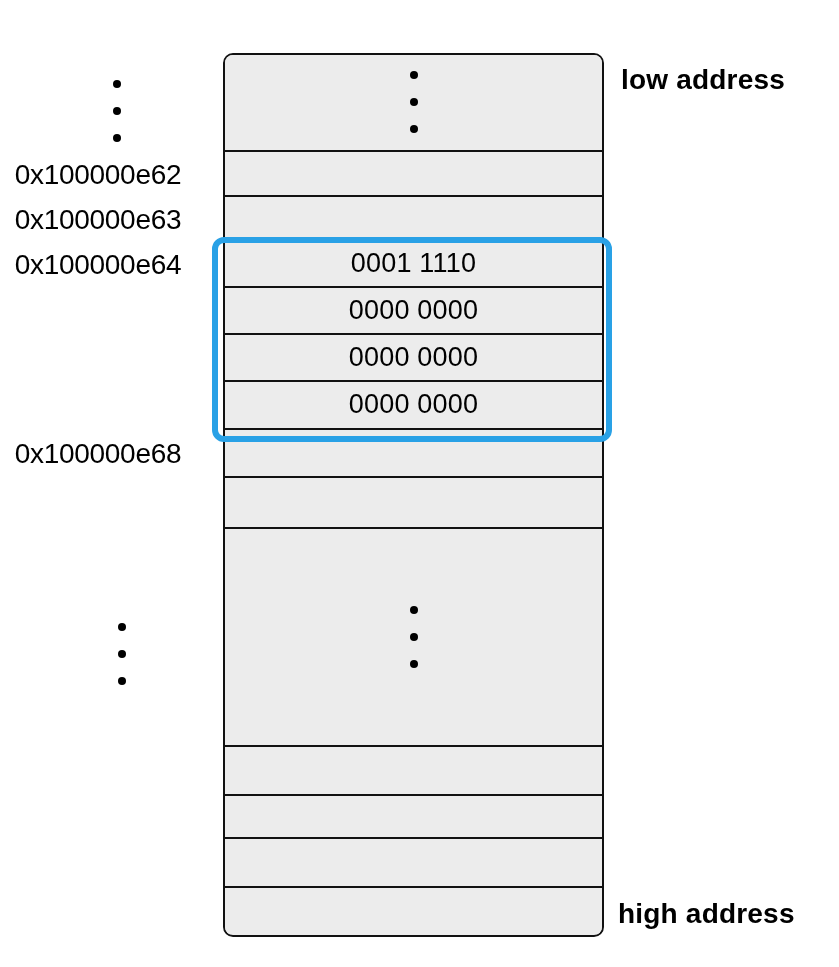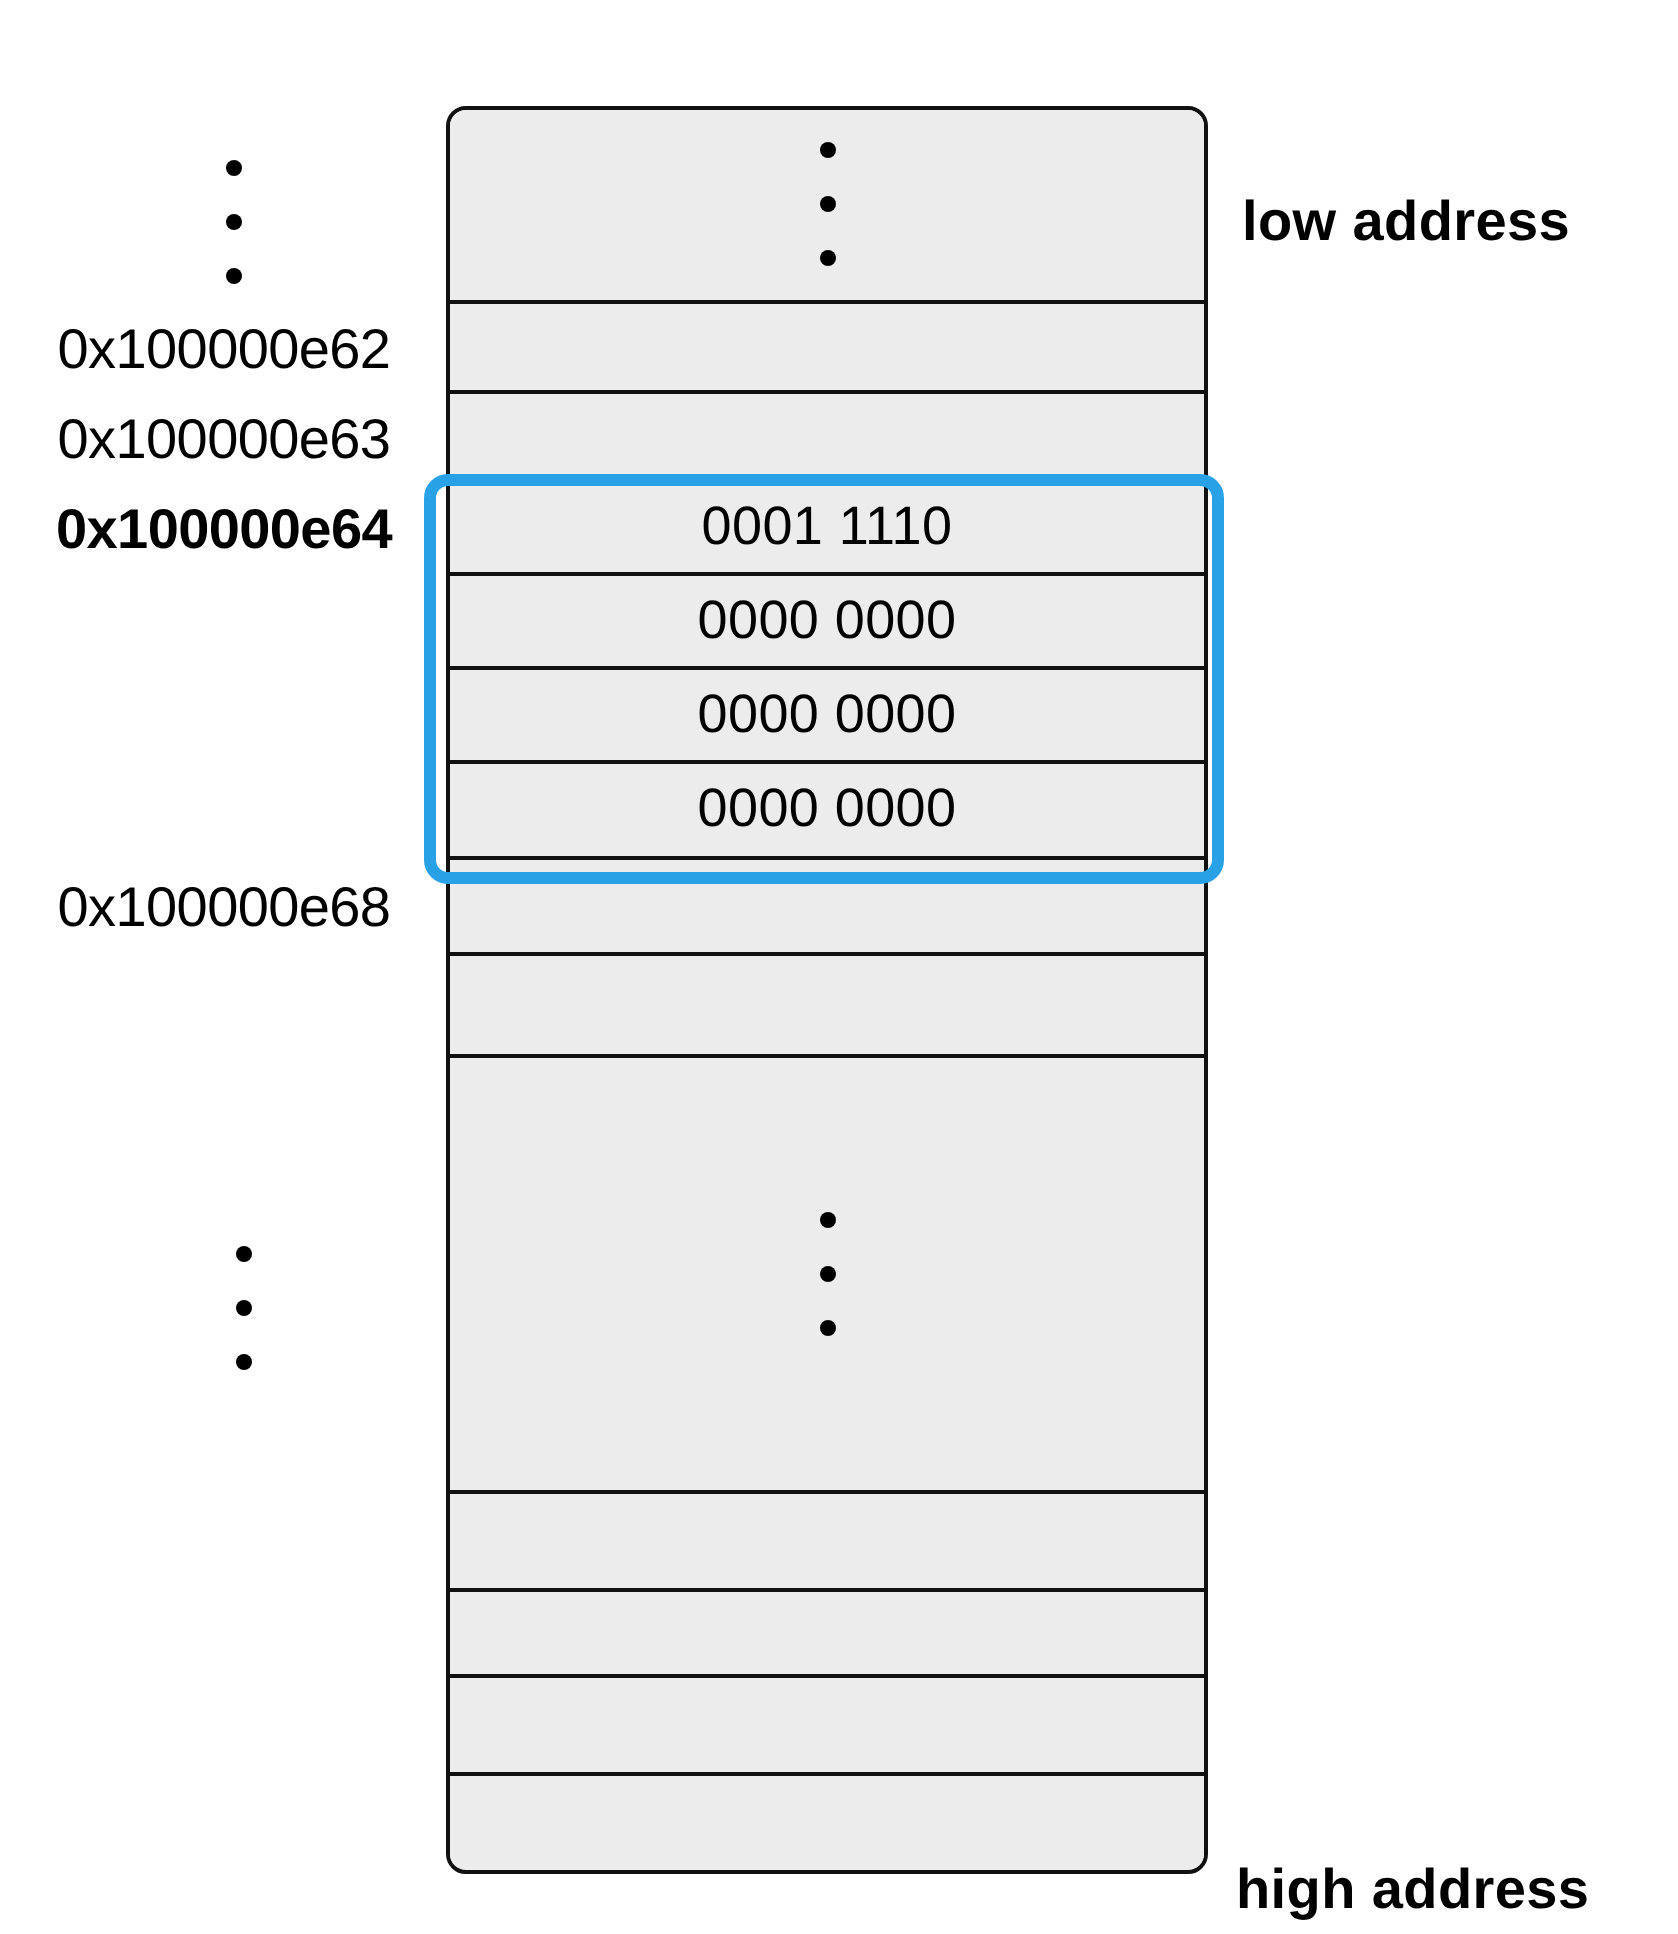--- a/index.html
+++ b/index.html
@@ -19,26 +19,25 @@
     overflow:hidden;
   }
   .title{
     position:absolute;left:54px;top:8px;
     font-size:28px;font-weight:600;letter-spacing:.2px;
   }
   .side-label{
     position:absolute;
     font-size:28px;font-weight:600;letter-spacing:.2px;
     white-space:nowrap;
-    margin-top:31px;
   }
   .side-label.low{left:621px;top:64px;}
   .side-label.high{left:618px;top:898px;}
   .addr{
-    position:absolute;left:18px;width:188px;
+    position:absolute;left:4px;width:188px;
     display:flex;align-items:center;justify-content:center;
     font-size:28px;font-weight:400;letter-spacing:-0.3px;
     white-space:nowrap;
   }
   .dots{
     position:absolute;
     display:flex;flex-direction:column;align-items:center;
     gap:19px;
   }
   .dots .dot{
@@ -83,21 +82,21 @@
 
 
   <div class="dots" style="left:113px;top:80px;">
     <span class="dot"></span>
     <span class="dot"></span>
     <span class="dot"></span>
   </div>
 
   <div class="addr" style="top:152px;height:45px;">0x100000e62</div>
   <div class="addr" style="top:197px;height:45px;">0x100000e63</div>
-  <div class="addr" style="top:242px;height:46px;font-weight:bold;">0x100000e64</div>
+  <div class="addr" style="top:242px;height:46px;">0x100000e64</div>
   <div class="addr" style="top:430px;height:48px;">0x100000e68</div>
 
   <div class="dots" style="left:118px;top:623px;">
     <span class="dot"></span>
     <span class="dot"></span>
     <span class="dot"></span>
   </div>
 
   <div class="membox">
     <div class="row" style="height:96.5px;">

